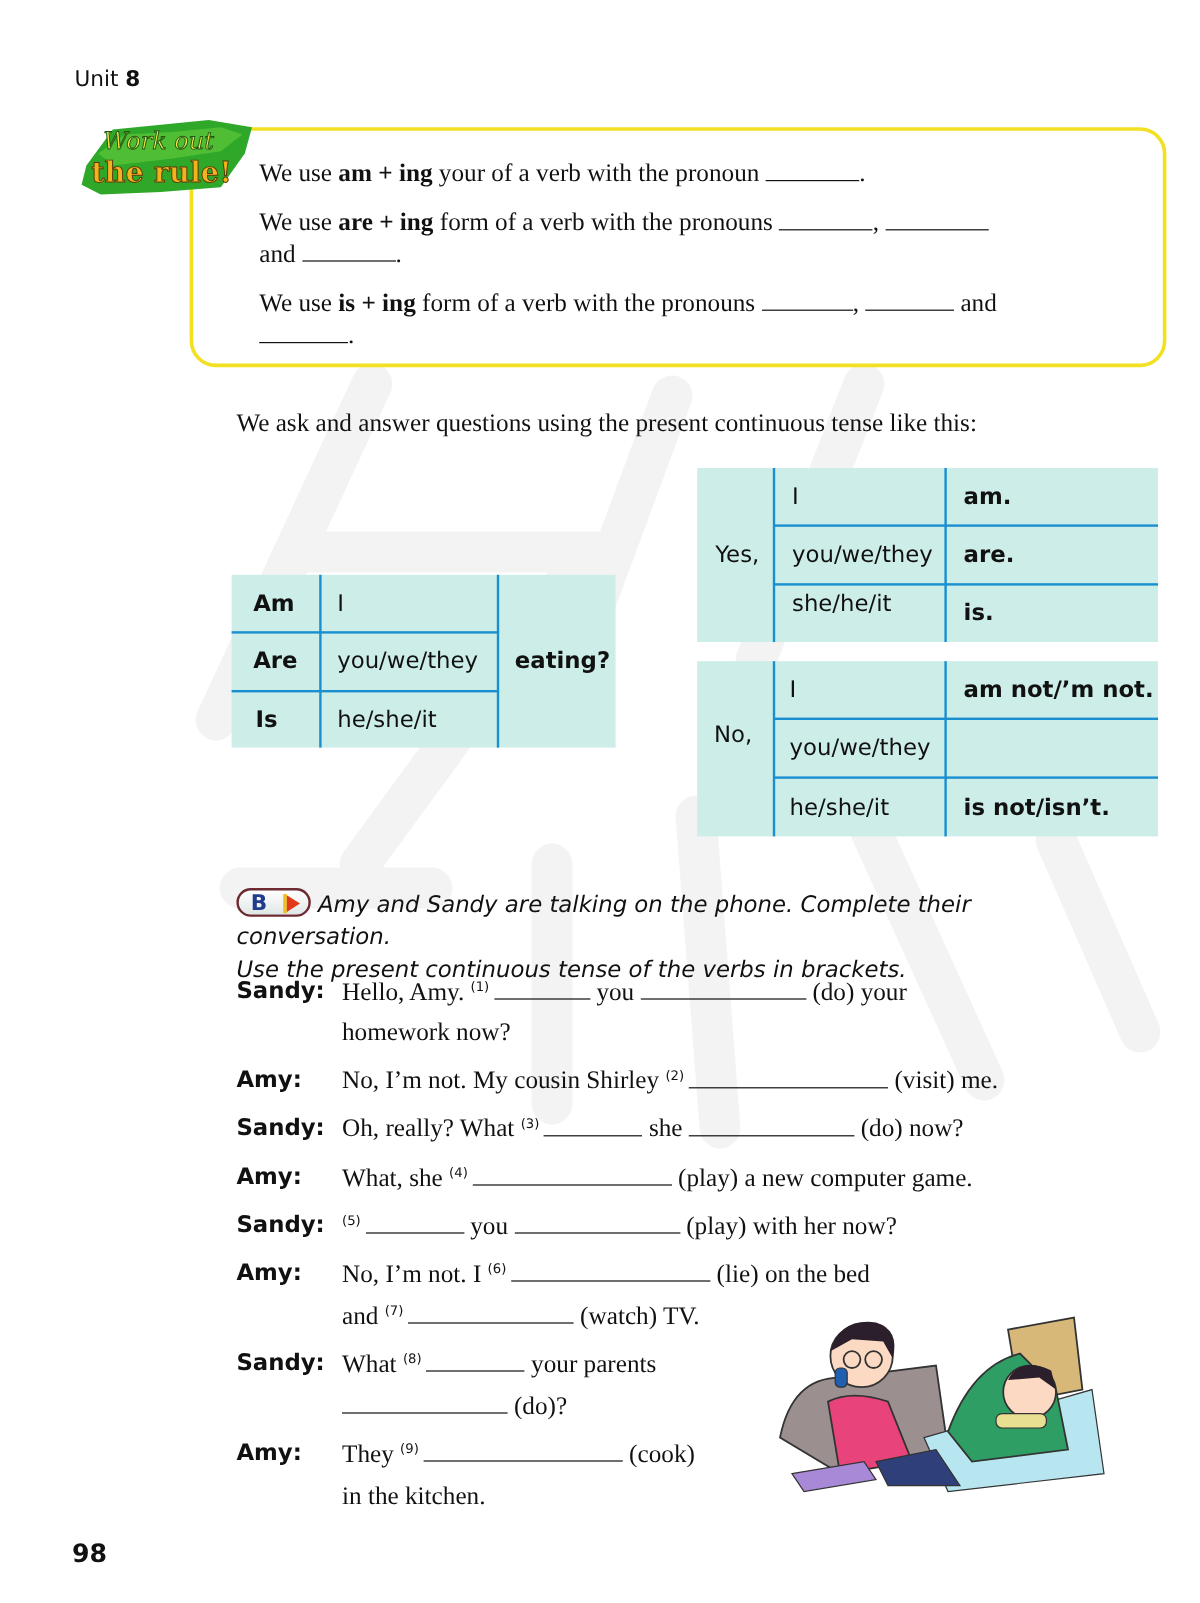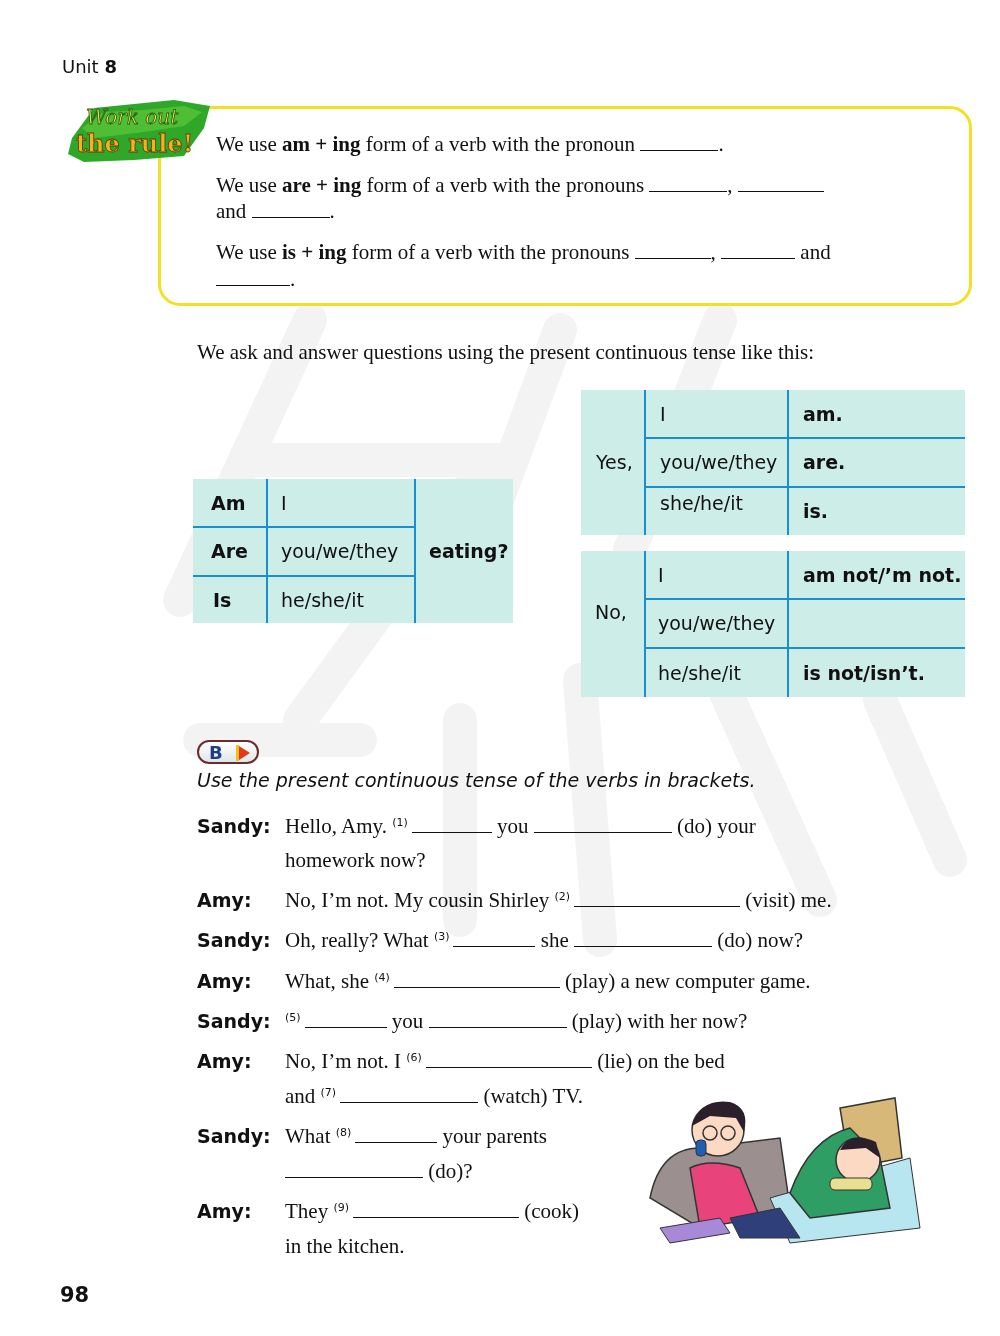--- a/index.html
+++ b/index.html
@@ -71,21 +71,21 @@
 
 <div class="rule-box"></div>
 <svg class="rule-badge" viewBox="0 0 150 66">
   <path d="M8 40 L30 10 L70 6 L110 2 L146 8 L140 30 L120 58 L70 62 L20 64 L4 56 Z" fill="#2fa82a"></path>
   <path d="M18 30 L40 14 L80 12 L120 8 L138 14 L120 28 L80 34 L30 40 Z" fill="#5cc83a" opacity="0.7"></path>
   <text x="22" y="26" font-family="DejaVu Serif, serif" font-style="italic" font-size="20" fill="#f6e24a" stroke="#1d5a12" stroke-width="0.8">Work out</text>
   <text x="12" y="54" font-family="DejaVu Serif, serif" font-weight="700" font-size="24" fill="#f4b21e" stroke="#5a3a0a" stroke-width="0.8">the rule!</text>
 </svg>
 
 <div class="rule-line" style="top:131px;">
-  <span>We use </span><b>am + ing</b><span> form of a verb with the pronoun</span>
+  <span>We use </span><b>am + ing</b><span> your of a verb with the pronoun</span>
   <span class="blank" style="width:78px"></span><span>.</span>
 </div>
 <div class="rule-line" style="top:172px;">
   <span>We use </span><b>are + ing</b><span> form of a verb with the pronouns</span>
   <span class="blank" style="width:78px"></span><span>,</span>
   <span class="blank" style="width:86px"></span>
 </div>
 <div class="rule-line" style="top:198px;">
   <span>and</span>
   <span class="blank" style="width:78px"></span><span>.</span>
@@ -141,21 +141,21 @@
   <div class="cell" style="left:77px; top:48px; height:48px;">you/we/they</div>
   <div class="cell" style="left:77px; top:97px; height:49px;">he/she/it</div>
   <div class="cell bold" style="left:222px; top:97px; height:49px;">is not/isn’t.</div>
 </div>
 
 <div class="ex-head sans">
   <span class="b-badge">
     <span class="letter">B</span>
     <span class="bar"></span>
     <span class="tri"></span>
-  </span><br>
+  </span><span>Amy and Sandy are talking on the phone. Complete their conversation.</span><br>
   <span>Use the present continuous tense of the verbs in brackets.</span>
 </div>
 
 <div class="speaker sans" style="top:815px;">Sandy:</div>
 <div class="line" style="top:814px;">
   <span>Hello, Amy.</span>
   <span class="sup">(1)</span><span class="blank" style="width:80px"></span>
   <span>you</span>
   <span class="blank" style="width:138px"></span>
   <span>(do) your</span>

